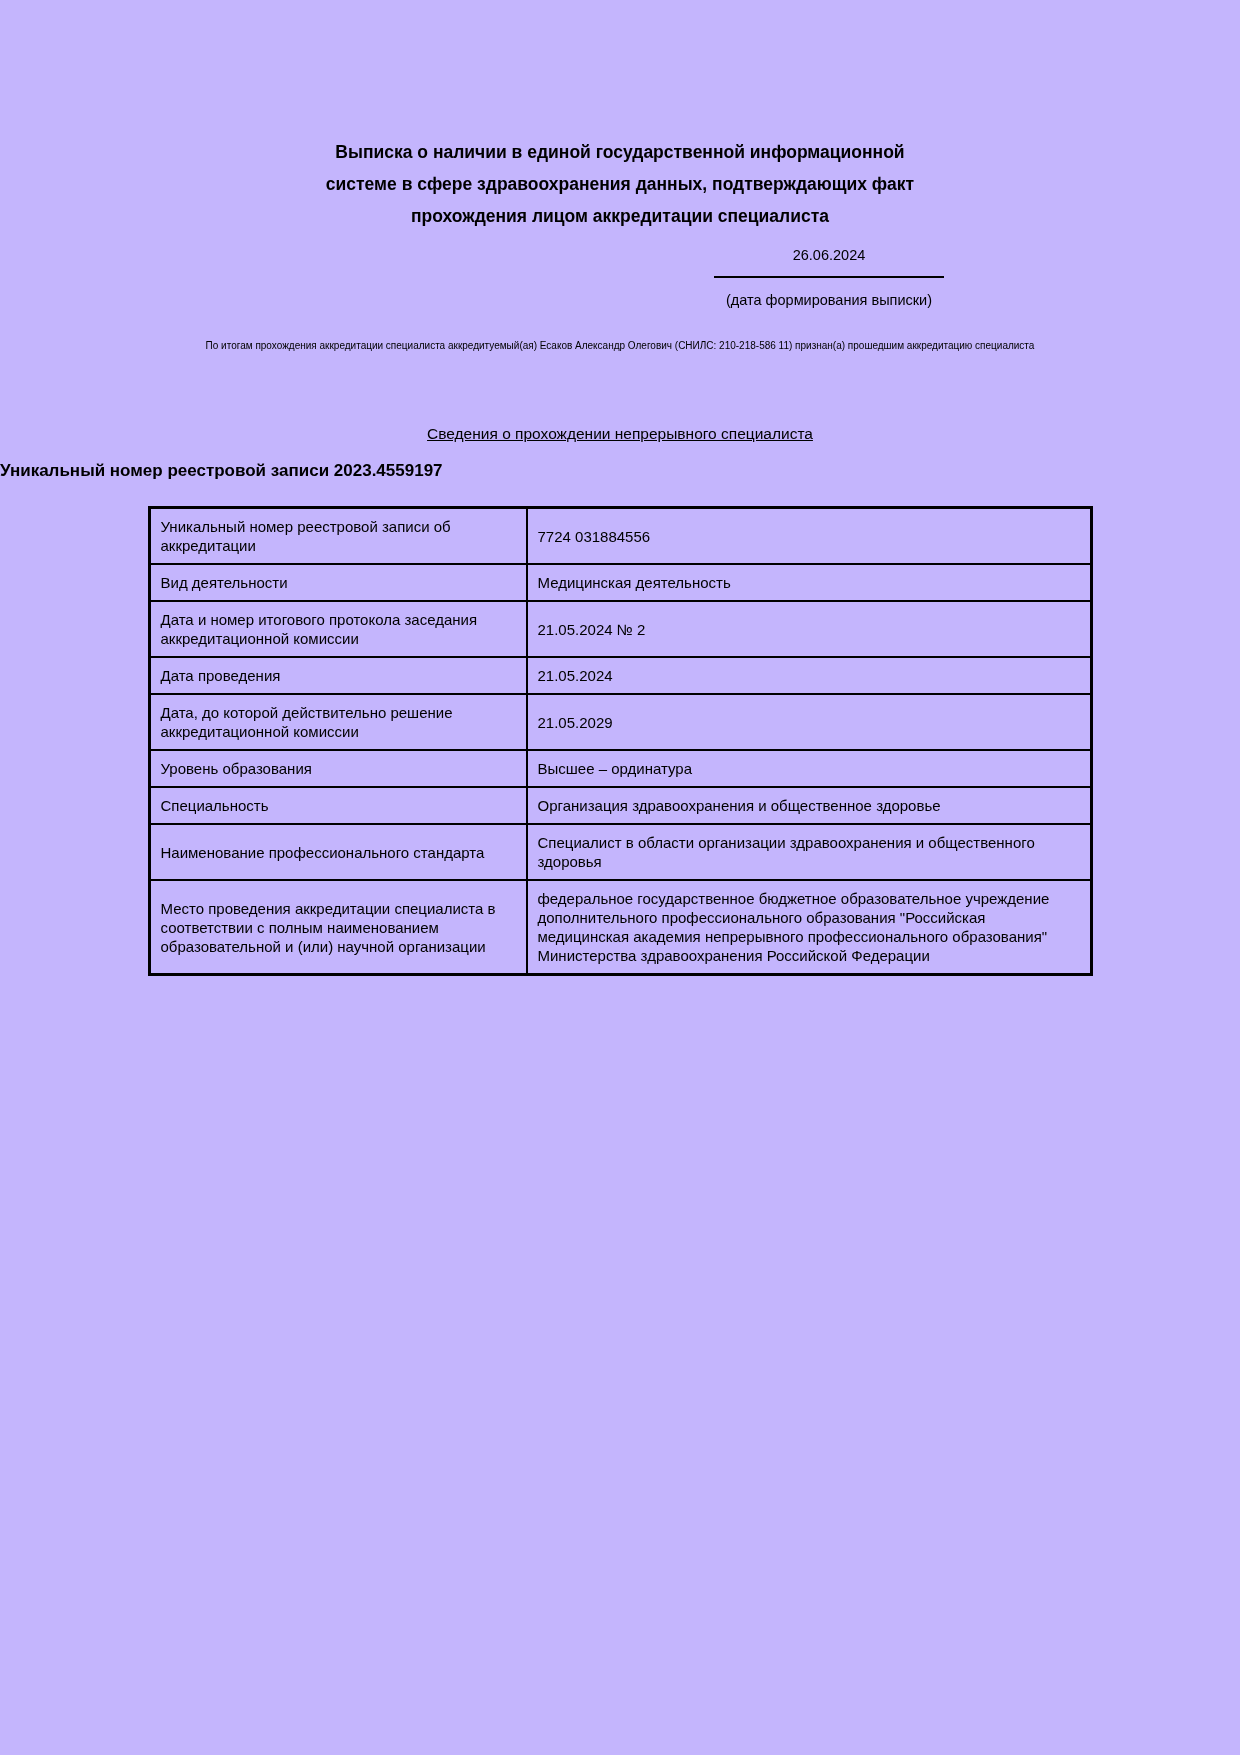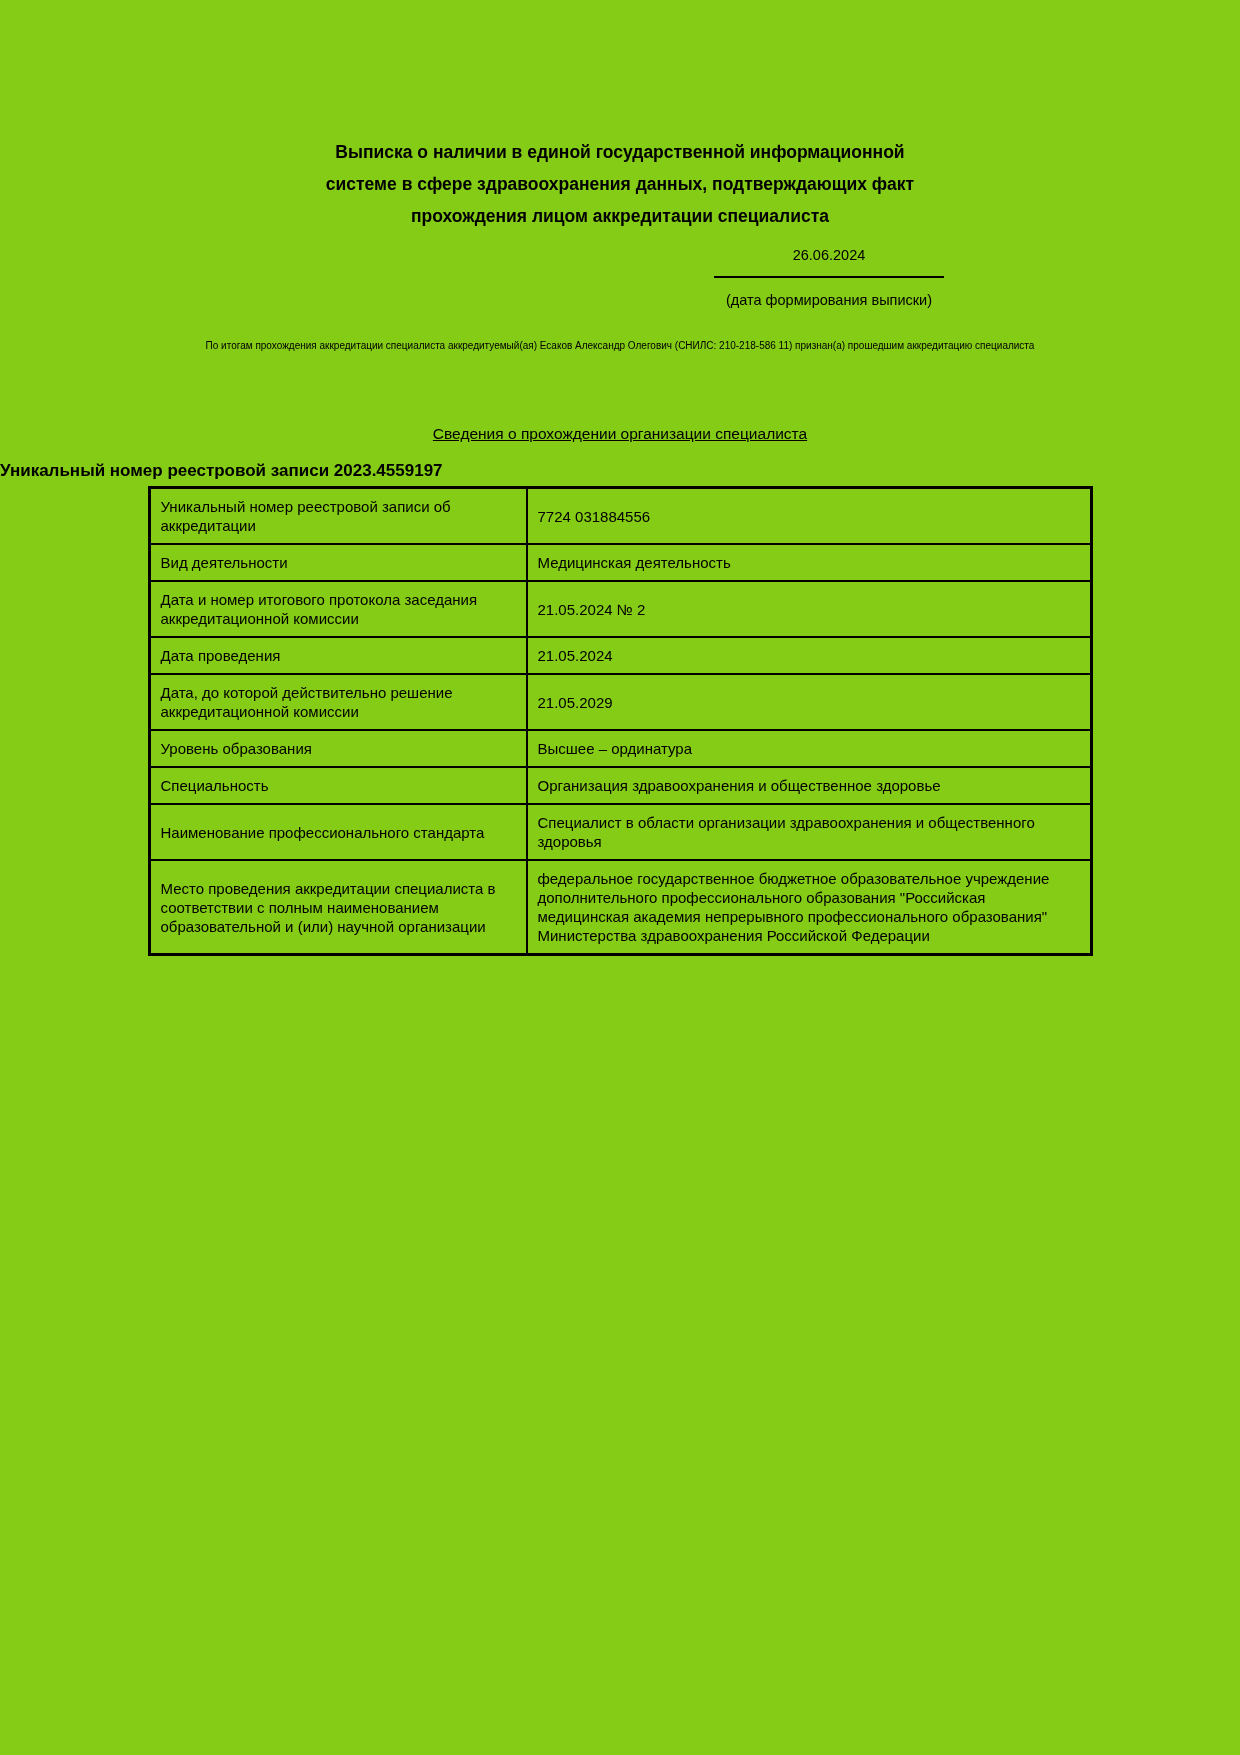--- a/index.html
+++ b/index.html
@@ -5,21 +5,21 @@
   html, body {
     margin: 0;
     padding: 0;
     background: #ffffff;
   }
   .page {
     position: relative;
     width: 1240px;
     height: 1755px;
     margin: 0 auto;
-    background: #84cc16;
+    background: #c4b5fd;
     color: #000000;
     font-family: "Liberation Sans", "DejaVu Sans", sans-serif;
     overflow: hidden;
   }
   .doc-title {
     margin-top: 136px;
     text-align: center;
     font-weight: bold;
     font-size: 17.5px;
     line-height: 32px;
@@ -59,21 +59,21 @@
     text-decoration: underline;
   }
   .registry-heading {
     margin-top: 16px;
     text-align: left;
     font-weight: bold;
     font-size: 17px;
     line-height: 22px;
   }
   table.acc-table {
-    margin: 4px auto 0 auto;
+    margin: 24px auto 0 auto;
     width: 937px;
     border-collapse: collapse;
     border: 3px solid #000000;
     table-layout: fixed;
   }
   table.acc-table td {
     border: 2px solid #000000;
     vertical-align: middle;
     font-size: 15px;
     line-height: 19px;
@@ -95,21 +95,21 @@
   </div>
 
   <div class="date-block">
     <span class="date-value">26.06.2024</span>
     <span class="date-caption">(дата формирования выписки)</span>
   </div>
 
   <p class="intro">По итогам прохождения аккредитации специалиста аккредитуемый(ая) Есаков Александр Олегович (СНИЛС: 210-218-586 11) признан(а) прошедшим аккредитацию специалиста</p>
 
   <div class="section-heading">
-    <span>Сведения о прохождении организации специалиста</span>
+    <span>Сведения о прохождении непрерывного специалиста</span>
   </div>
 
   <div class="registry-heading">Уникальный номер реестровой записи 2023.4559197</div>
 
   <table class="acc-table">
     <tbody id="table-body">
         <tr>
           <td class="label-cell">Уникальный номер реестровой записи об аккредитации</td>
           <td class="value-cell">7724 031884556</td>
         </tr>

